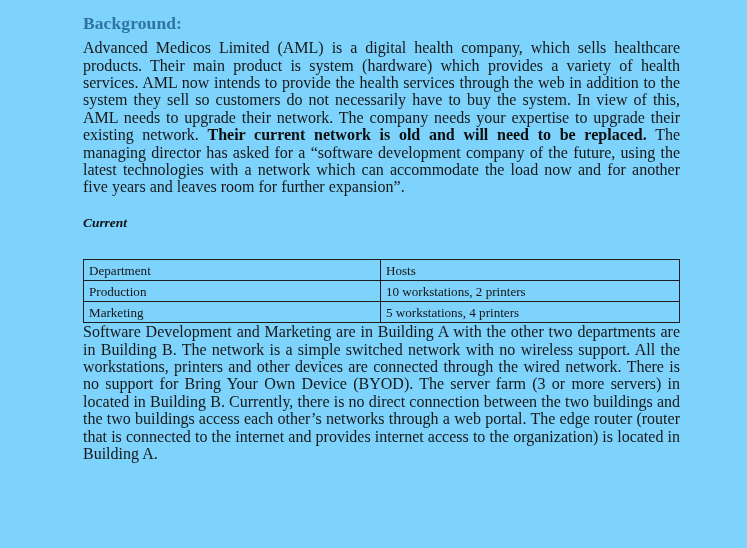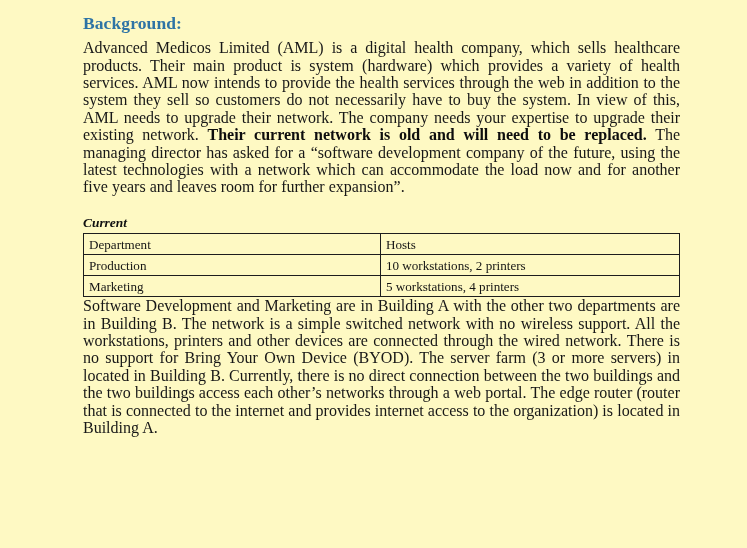--- a/index.html
+++ b/index.html
@@ -14,21 +14,21 @@
     color: #1a1a1a;
     overflow: hidden;
     position: relative;
   }
   .page {
     position: absolute;
     left: 0;
     top: 0;
     width: 747px;
     height: 548px;
-    background: #fef9c3;
+    background: #7dd3fc;
   }
   .content {
     position: absolute;
     left: 83px;
     top: 13px;
     width: 597px;
   }
   h1.section-heading {
     font-family: "Liberation Serif", "DejaVu Serif", serif;
     font-size: 17.5px;
@@ -61,21 +61,21 @@
   .strong-inline {
     font-weight: bold;
     color: #0d0d0d;
   }
   .gap-before-current {
     margin-top: 18px;
   }
   table.dept-table {
     border-collapse: collapse;
     width: 596px;
-    margin-top: 2px;
+    margin-top: 28px;
     table-layout: fixed;
   }
   table.dept-table td {
     border: 1px solid #1d1d1d;
     font-size: 13.1px;
     line-height: 15px;
     padding: 2px 0 2px 5px;
     vertical-align: middle;
     height: 16px;
     color: #141414;

